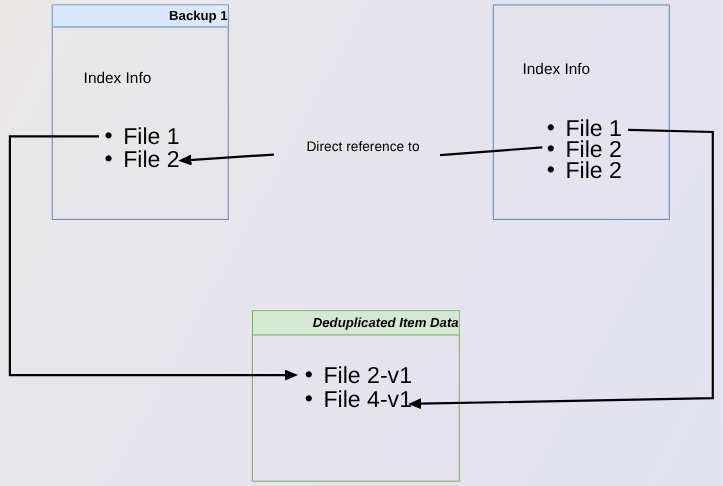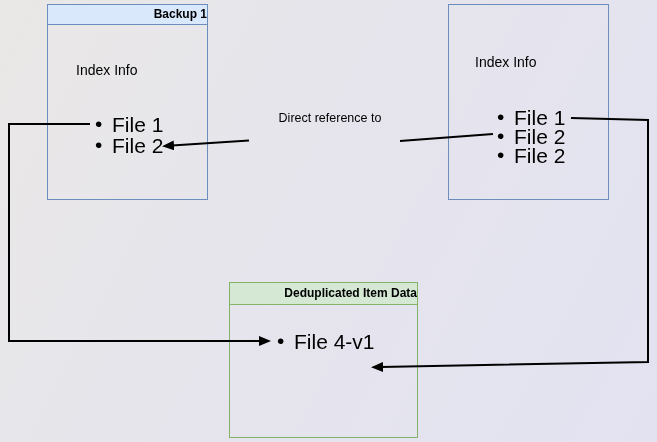--- a/index.html
+++ b/index.html
@@ -27,21 +27,21 @@
   .box-header {
     box-sizing: border-box;
     width: 100%;
     border-bottom: 1.6px solid;
     font-size: 12px;
     font-weight: bold;
     text-align: right;
     white-space: nowrap;
   }
   .blue  .box-header { background: #dae8fc; border-color: #6c8ebf; height: 20px; line-height: 19px; }
-  .green .box-header { background: #d5e8d4; border-color: #82b366; height: 22px; line-height: 21px; }
+  .green .box-header { background: #d5e8d4; border-color: #82b366; height: 22px; line-height: 21px; font-style: italic; }
 
   #backup1 { left: 47px;  top: 4px;   width: 161px; height: 196px; }
   #backup2 { left: 448px; top: 4px;   width: 161px; height: 196px; }
   #dedup   { left: 229px; top: 282px; width: 189px; height: 156px; }
 
   .index-label {
     position: absolute;
     font-size: 14px;
     white-space: nowrap;
   }
@@ -71,21 +71,21 @@
   #backup1 ul.files li { line-height: 21px; }
   #backup2 ul.files { left: 47px; top: 103px; }
   #backup2 ul.files li { line-height: 19px; }
   #dedup   ul.files { left: 46px; top: 48px; }
   #dedup   ul.files li { line-height: 21.5px; }
 
   
   .annotation {
     position: absolute;
     left: 240px;
-    top: 111px;
+    top: 126px;
     width: 180px;
     font-size: 12.5px;
     line-height: 14.5px;
     text-align: center;
     white-space: nowrap;
   }
 
   
   svg.arrows {
     position: absolute;
@@ -119,20 +119,21 @@
     <ul class="files">
       <li>File 1</li>
       <li>File 2</li>
       <li>File 2</li>
     </ul>
   </div>
 
   <div class="box green" id="dedup">
     <div class="box-header">Deduplicated Item Data</div>
     <ul class="files">
+      <li>File 2-v1</li>
       <li>File 4-v1</li>
     </ul>
   </div>
 
   <div class="annotation">
     <div>Direct reference to</div>
   </div>
 
   <svg class="arrows" width="657" height="442" viewBox="0 0 657 442">
     <defs>

